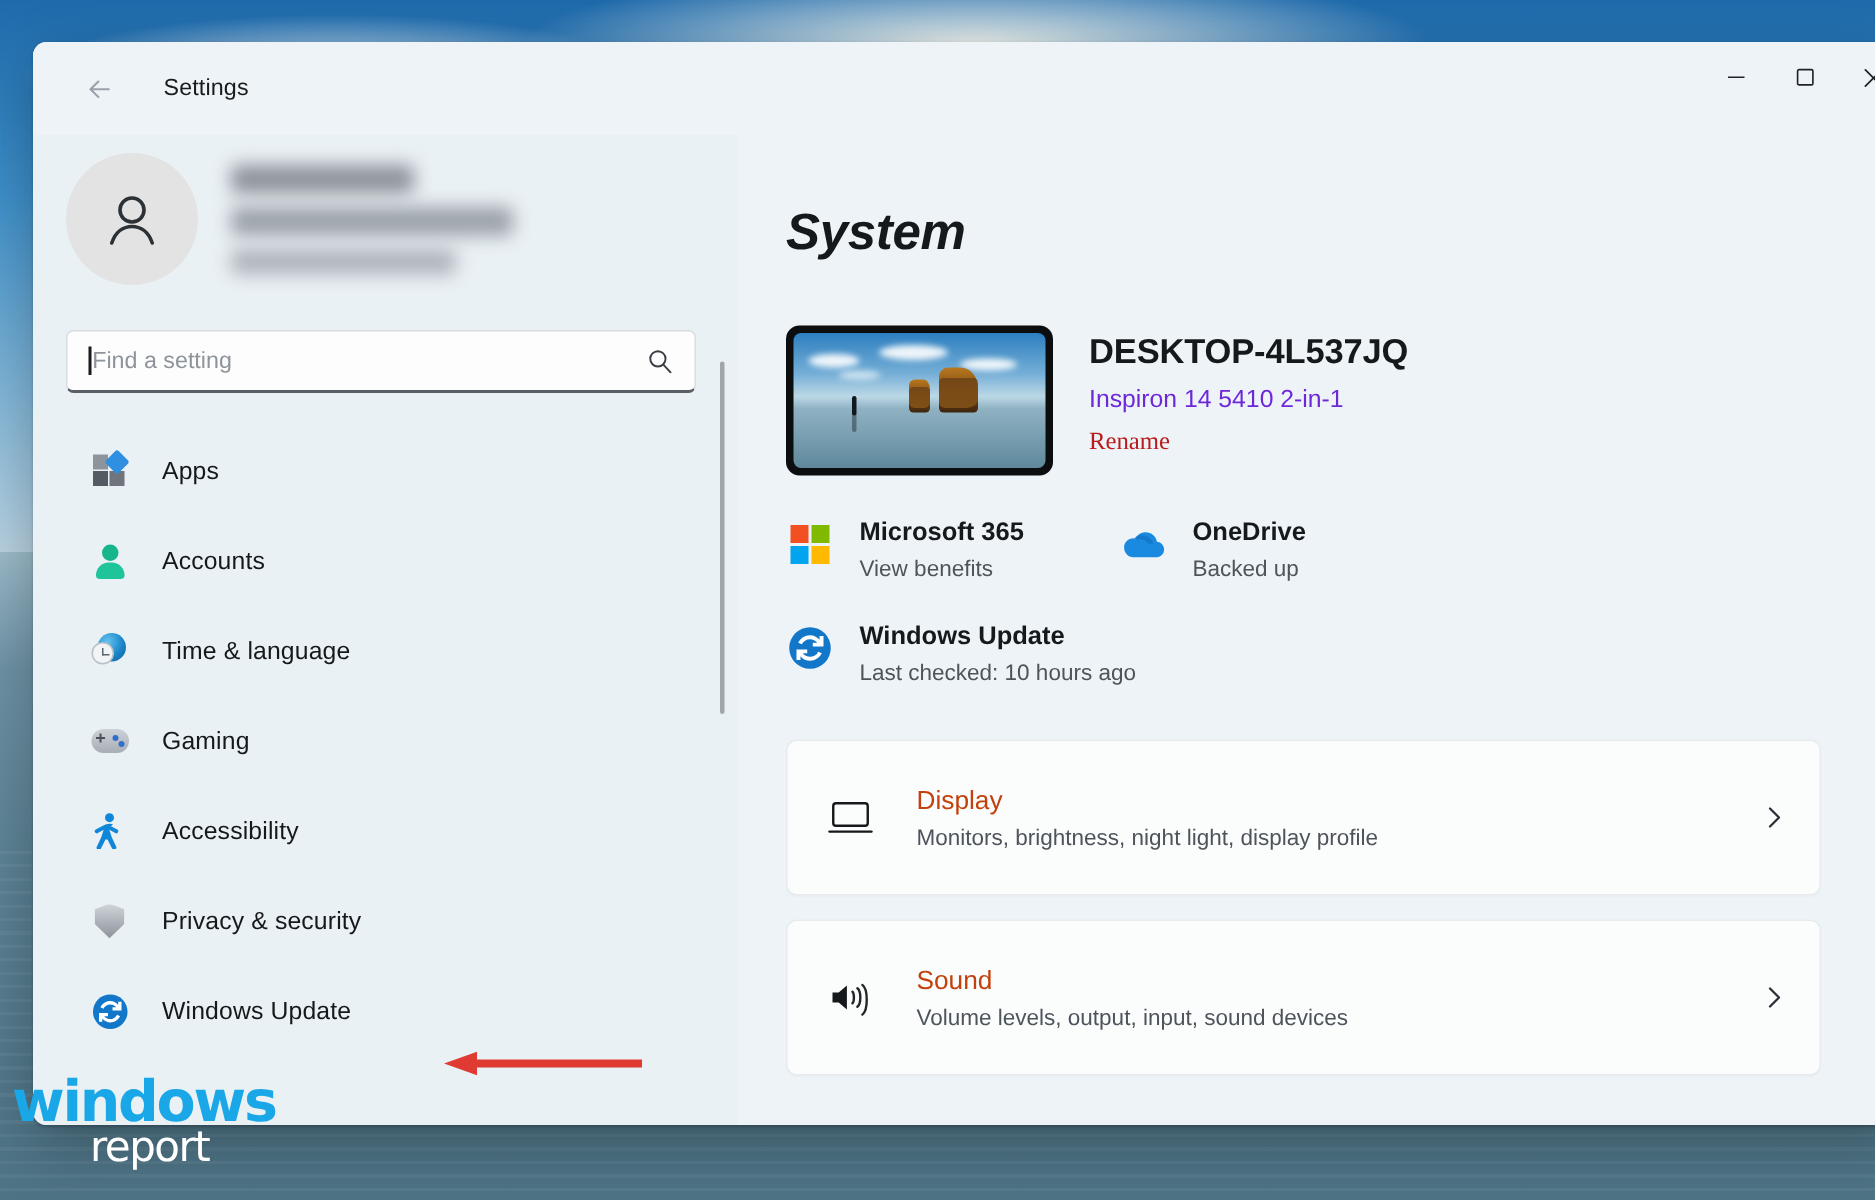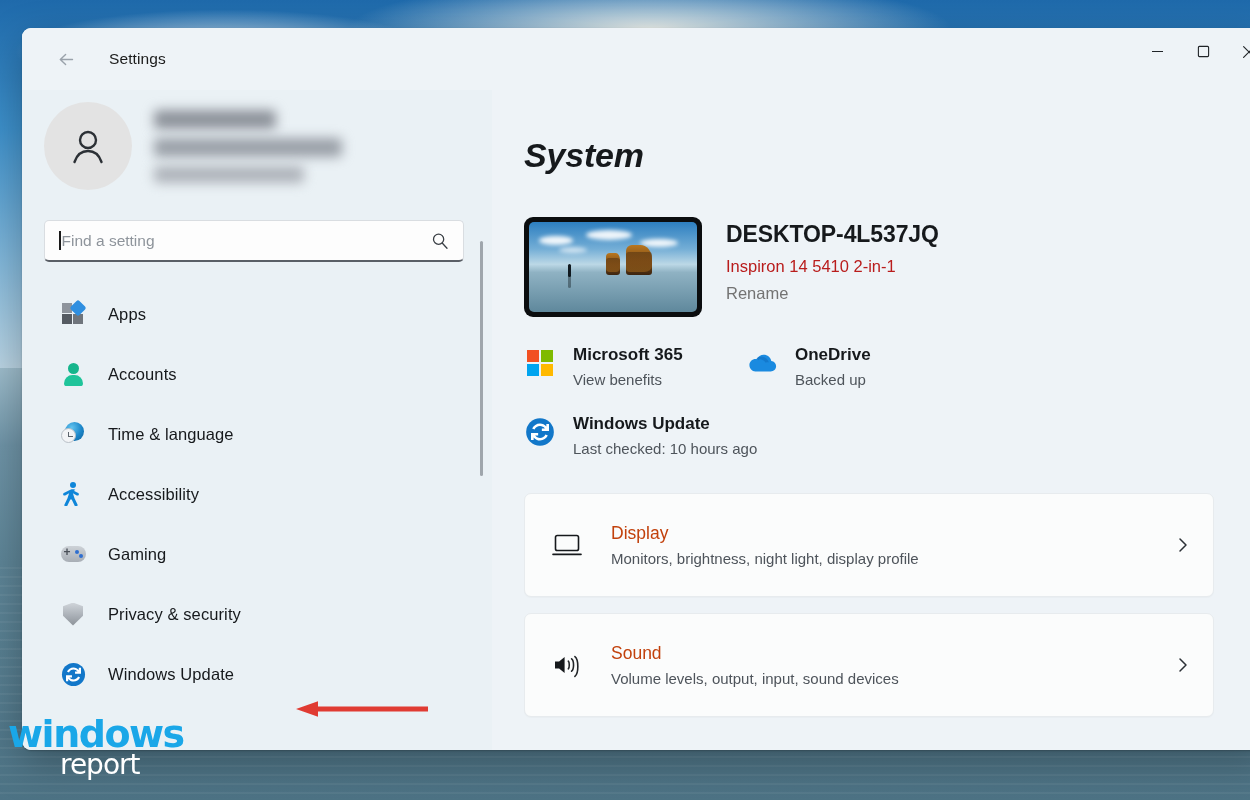--- a/index.html
+++ b/index.html
@@ -211,22 +211,22 @@
   }
   .dt-cloud { position:absolute; background:rgba(255,255,255,.9); border-radius:50%; filter:blur(2px); }
   .dt-rock {
     position:absolute; background:linear-gradient(180deg,#b9771f 0%, #7a4a16 55%, #3c240f 100%);
     border-radius:4px 30% 3px 3px;
   }
   .dt-person { position:absolute; width:3px; height:13px; background:#10191f; border-radius:2px; }
 
   #device-info { margin-left:24px; padding-top:4px; }
   #device-name { font-size:23px; font-weight:700; color:#16191c; letter-spacing:-.1px; }
-  #device-model { font-size:16.5px; color:#b91c1c; margin-top:9px; }
-  #rename-link { font-size:16.5px; color:#737373; margin-top:8px; display:inline-block; }
+  #device-model { font-size:16.5px; color:#6d28d9; margin-top:9px; }
+  #rename-link { font-size:16.5px; color:#b91c1c; margin-top:8px; display:inline-block;font-family:Liberation Serif, serif; }
 
   #status-row { display:flex; margin:28px 0 0 32px; }
   .status-item { display:flex; align-items:flex-start; }
   .status-icon { width:32px; height:32px; flex:0 0 32px; margin-right:17px; margin-top:2px; display:flex; align-items:center; justify-content:center; }
   .status-title { font-size:17px; font-weight:700; color:#16191c; }
   .status-sub { font-size:15px; color:#4e545b; margin-top:6px; }
 
   .ic-ms365 { width:26px; height:26px; display:grid; grid-template-columns:1fr 1fr; grid-template-rows:1fr 1fr; gap:2.5px; }
   .ic-ms365 i { display:block; }
   .ic-cloud { width:30px; height:22px; color:#1a8ae0; }
@@ -367,36 +367,36 @@
             <span class="ic-globe">
                 <i class="g"></i>
                 <i class="c"></i>
               </span>
           </span>
           <span class="nav-label">Time &amp; language</span>
         </div>
 
         <div class="nav-item">
           <span class="nav-icon">
-            <svg class="ic-access" viewBox="0 0 22 24" fill="currentColor">
-              <circle cx="11" cy="3.1" r="3"></circle>
-              <path d="M11 7.2c-2 0-3.4.7-4.7 1.5L1.8 11c-.7.4-.9 1.2-.5 1.9.4.7 1.2.9 1.9.5l3.9-2.2-1.6 5 -3 6.3c-.4.8 0 1.7.8 2 .8.4 1.7 0 2-.8l3-6.1h1.4l3 6.1c.4.8 1.3 1.1 2 .8.8-.4 1.1-1.3.8-2l-3-6.3-1.6-5 3.9 2.2c.7.4 1.6.2 1.9-.5.4-.7.2-1.5-.5-1.9l-4.5-2.3C14.4 7.9 13 7.2 11 7.2z"></path>
-            </svg>
-          </span>
-          <span class="nav-label">Accessibility</span>
-        </div>
-
-        <div class="nav-item">
-          <span class="nav-icon">
             <span class="ic-pad">
                 <i class="d1"></i>
                 <i class="d2"></i>
               </span>
           </span>
           <span class="nav-label">Gaming</span>
+        </div>
+
+        <div class="nav-item">
+          <span class="nav-icon">
+            <svg class="ic-access" viewBox="0 0 22 24" fill="currentColor">
+              <circle cx="11" cy="3.1" r="3"></circle>
+              <path d="M11 7.2c-2 0-3.4.7-4.7 1.5L1.8 11c-.7.4-.9 1.2-.5 1.9.4.7 1.2.9 1.9.5l3.9-2.2-1.6 5 -3 6.3c-.4.8 0 1.7.8 2 .8.4 1.7 0 2-.8l3-6.1h1.4l3 6.1c.4.8 1.3 1.1 2 .8.8-.4 1.1-1.3.8-2l-3-6.3-1.6-5 3.9 2.2c.7.4 1.6.2 1.9-.5.4-.7.2-1.5-.5-1.9l-4.5-2.3C14.4 7.9 13 7.2 11 7.2z"></path>
+            </svg>
+          </span>
+          <span class="nav-label">Accessibility</span>
         </div>
 
         <div class="nav-item">
           <span class="nav-icon">
             <span class="ic-shield"></span>
           </span>
           <span class="nav-label">Privacy &amp; security</span>
         </div>
 
         <div class="nav-item">

